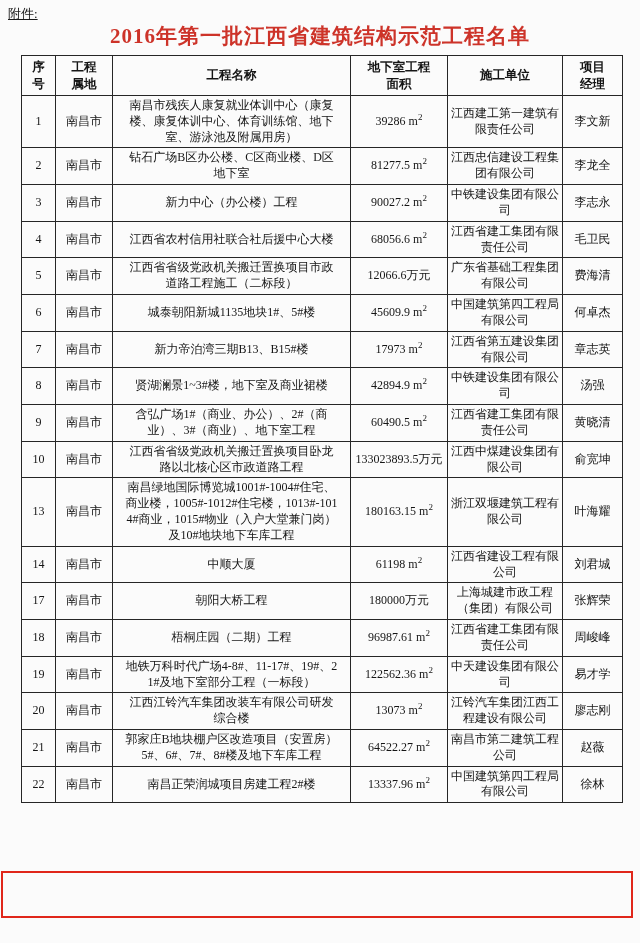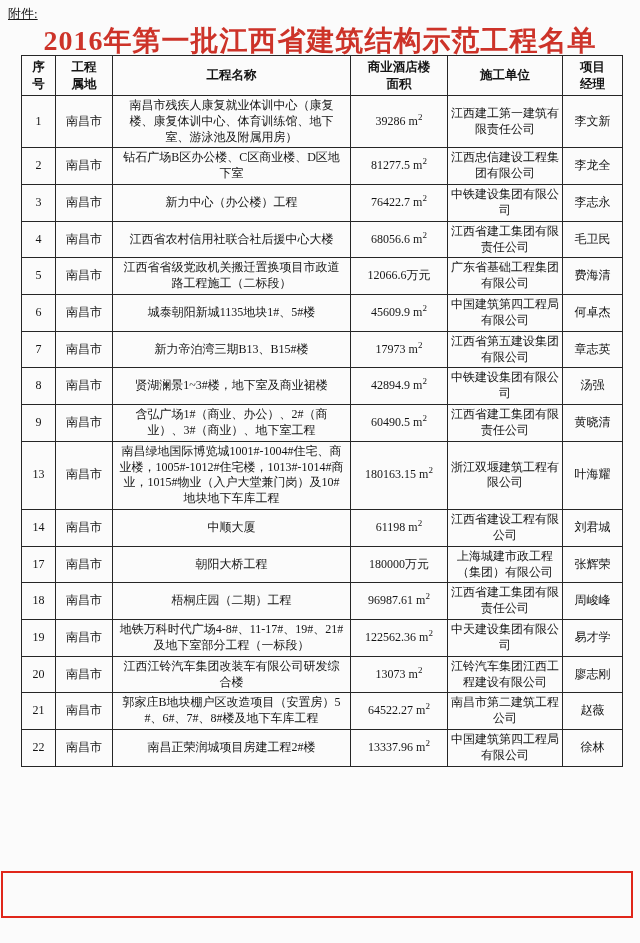--- a/index.html
+++ b/index.html
@@ -11,21 +11,21 @@
     position:relative;
     overflow:hidden;
   }
   .attachment-label{
     position:absolute;left:8px;top:5px;
     font-size:13px;color:#1a1a1a;text-decoration:underline;
   }
   .page-title{
     position:absolute;left:0;top:22px;width:100%;
     margin:0;text-align:center;
-    font-size:28px;font-weight:bold;
+    font-size:21px;font-weight:bold;
     letter-spacing:1px;
   }
   table.projects{
     position:absolute;left:21px;top:55px;
     width:601px;
     border-collapse:collapse;
     table-layout:fixed;
   }
   .projects th,.projects td{
     border:1px solid #262626;
@@ -36,21 +36,21 @@
     padding:2px 2px;
     word-break:break-all;
   }
   .projects thead tr{height:40px;}
   .projects tbody tr{height:35px;}
   .projects th{
     font-weight:bold;
     white-space:pre-line;
     font-size:12.5px;
   }
-  .projects td.c-name{padding:2px 5px;}
+  .projects td.c-name{padding:2px 11px;}
   .projects sup{
     font-size:9px;
     vertical-align:super;
     line-height:0;
   }
   .hl-box{
     position:absolute;
     left:1px;top:866px;
     width:628px;height:40px;
     border:2px solid #e0261a;
@@ -74,21 +74,21 @@
       <col style="width:115px">
       <col style="width:60px">
   </colgroup>
   <thead>
     <tr>
       <th>序
 号</th>
       <th>工程
 属地</th>
       <th>工程名称</th>
-      <th>商业酒店楼
+      <th>地下室工程
 面积</th>
       <th>施工单位</th>
       <th>项目
 经理</th>
     </tr>
   </thead>
   <tbody id="tbody">
       <tr>
         <td>1</td>
         <td>南昌市</td>
@@ -102,21 +102,21 @@
         <td>南昌市</td>
         <td class="c-name">钻石广场B区办公楼、C区商业楼、D区地下室</td>
         <td><span>81277.5 m</span><sup>2</sup></td>
         <td>江西忠信建设工程集团有限公司</td>
         <td>李龙全</td>
       </tr>
       <tr>
         <td>3</td>
         <td>南昌市</td>
         <td class="c-name">新力中心（办公楼）工程</td>
-        <td><span>76422.7 m</span><sup>2</sup></td>
+        <td><span>90027.2 m</span><sup>2</sup></td>
         <td>中铁建设集团有限公司</td>
         <td>李志永</td>
       </tr>
       <tr>
         <td>4</td>
         <td>南昌市</td>
         <td class="c-name">江西省农村信用社联合社后援中心大楼</td>
         <td><span>68056.6 m</span><sup>2</sup></td>
         <td>江西省建工集团有限责任公司</td>
         <td>毛卫民</td>
@@ -155,20 +155,28 @@
       </tr>
       <tr>
         <td>9</td>
         <td>南昌市</td>
         <td class="c-name">含弘广场1#（商业、办公）、2#（商业）、3#（商业）、地下室工程</td>
         <td><span>60490.5 m</span><sup>2</sup></td>
         <td>江西省建工集团有限责任公司</td>
         <td>黄晓清</td>
       </tr>
       <tr>
+        <td>10</td>
+        <td>南昌市</td>
+        <td class="c-name">江西省省级党政机关搬迁置换项目卧龙路以北核心区市政道路工程</td>
+        <td><span>133023893.5万元</span><sup></sup></td>
+        <td>江西中煤建设集团有限公司</td>
+        <td>俞宽坤</td>
+      </tr>
+      <tr>
         <td>13</td>
         <td>南昌市</td>
         <td class="c-name">南昌绿地国际博览城1001#-1004#住宅、商业楼，1005#-1012#住宅楼，1013#-1014#商业，1015#物业（入户大堂兼门岗）及10#地块地下车库工程</td>
         <td><span>180163.15 m</span><sup>2</sup></td>
         <td>浙江双堰建筑工程有限公司</td>
         <td>叶海耀</td>
       </tr>
       <tr>
         <td>14</td>
         <td>南昌市</td>

